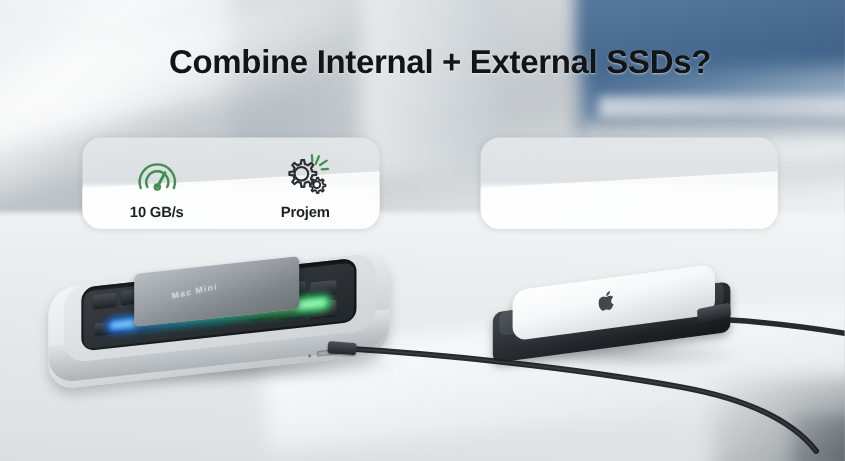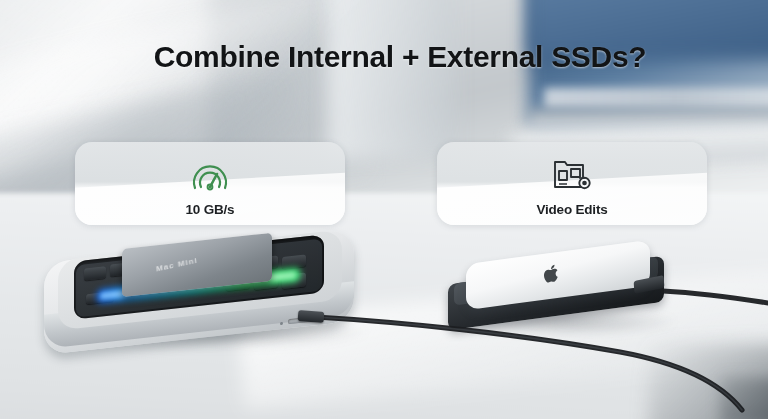--- a/index.html
+++ b/index.html
@@ -49,21 +49,21 @@
     background:linear-gradient(135deg,rgba(120,128,134,.0),rgba(96,104,110,.85));filter:blur(9px);}
   .bg-darkcorner2{position:absolute;right:-2%;bottom:-2%;width:12%;height:12%;
     background:linear-gradient(135deg,rgba(90,98,104,.2),rgba(70,78,84,.9));filter:blur(7px);}
 
   
   .title{position:absolute;left:0;right:0;top:40px;text-align:center;
     font-size:30px;font-weight:bold;color:#121416;letter-spacing:-.3px;
     text-shadow:0 1px 2px rgba(255,255,255,.55);}
 
   
-  .card{position:absolute;top:142px;height:83px;border-radius:17px;overflow:hidden;
+  .card{position:absolute;top:125px;height:83px;border-radius:17px;overflow:hidden;
     background:linear-gradient(180deg,rgba(228,231,233,.93) 0%,rgba(222,226,228,.93) 48%,rgba(247,248,249,.96) 55%,rgba(250,251,251,.97) 100%);
     box-shadow:0 1px 6px rgba(90,100,110,.18);
     display:flex;align-items:stretch;justify-content:space-between;}
   .card::after{content:"";position:absolute;left:-10%;top:46%;width:124%;height:70%;
     background:linear-gradient(174deg,rgba(255,255,255,.92),rgba(255,255,255,.55));
     transform:rotate(-3.2deg);pointer-events:none;}
   .card-left{left:75px;width:270px;}
   .card-right{left:437px;width:270px;}
 
   .cell{position:relative;z-index:2;flex:1;display:flex;flex-direction:column;
@@ -158,42 +158,47 @@
           <path d="M5 30 A16 16 0 1 1 35 30" fill="none" stroke="#3f8f50" stroke-width="2.2" stroke-linecap="round"></path>
           <path d="M11 29 A10 10 0 1 1 29 29" fill="none" stroke="#3f8f50" stroke-width="2.2" stroke-linecap="round"></path>
           <path d="M20 29 L27 16" fill="none" stroke="#3f8f50" stroke-width="2.6" stroke-linecap="round"></path>
           <circle cx="20" cy="29" r="2.4" fill="none" stroke="#3f8f50" stroke-width="2"></circle>
         </svg>
       </span>
       <span class="lbl">10 GB/s</span>
     </div>
 
 
-  </div>
-
-  <div class="card card-right">
-
-
-
     <div class="cell">
       <span class="ico">
-        <svg width="40" height="34" viewBox="0 0 40 34">
-          <g fill="none" stroke="#2b3034" stroke-width="1.9" stroke-linejoin="round">
-            <path d="M3 4 H13 L15 7 H31 V29 H3 Z"></path>
-            <rect x="7" y="13" width="8" height="9"></rect>
-            <rect x="19" y="11" width="9" height="8"></rect>
-            <path d="M7 26 H15" stroke-width="1.7"></path>
-            <circle cx="32.5" cy="25" r="5.2" fill="#f6f7f8"></circle>
-            <path d="M27 20 H33" stroke-width="1.7"></path>
-            <circle cx="32.5" cy="25" r="1.4" fill="#2b3034"></circle>
+        <svg width="42" height="38" viewBox="0 0 42 38">
+          <g fill="none" stroke="#2b3034" stroke-width="2" stroke-linejoin="round">
+            <circle cx="17" cy="19" r="6.2"></circle>
+            <path d="M17 6.5 l2.6 0 .5 3.6 3 1.2 2.9-2.2 1.9 1.9-2.2 2.9 1.2 3 3.6 .5 0 2.6 -3.6 .5 -1.2 3 2.2 2.9 -1.9 1.9 -2.9-2.2 -3 1.2 -.5 3.6 -2.6 0 -.5-3.6 -3-1.2 -2.9 2.2 -1.9-1.9 2.2-2.9 -1.2-3 -3.6-.5 0-2.6 3.6-.5 1.2-3 -2.2-2.9 1.9-1.9 2.9 2.2 3-1.2 z"></path>
+          </g>
+          <g fill="none" stroke="#2b3034" stroke-width="1.7" stroke-linejoin="round">
+            <circle cx="31" cy="29" r="3.1"></circle>
+            <path d="M31 22.5 l1.5 0 .4 2 1.7 .7 1.6-1.2 1.1 1.1 -1.2 1.6 .7 1.7 2 .4 0 1.5 -2 .4 -.7 1.7 1.2 1.6 -1.1 1.1 -1.6-1.2 -1.7 .7 -.4 2 -1.5 0 -.4-2 -1.7-.7 -1.6 1.2 -1.1-1.1 1.2-1.6 -.7-1.7 -2-.4 0-1.5 2-.4 .7-1.7 -1.2-1.6 1.1-1.1 1.6 1.2 1.7-.7 z"></path>
+          </g>
+          <g stroke="#3f8f50" stroke-width="2" stroke-linecap="round">
+            <path d="M30 10 L33 3"></path>
+              <path d="M34 11 L40 7"></path>
+              <path d="M35.5 15 L41.5 14.5"></path>
+            <path d="M27 8 L26.5 2"></path>
           </g>
         </svg>
       </span>
-      <span class="lbl">Video Edits</span>
-    </div>
+      <span class="lbl">Projem</span>
+    </div>
+  </div>
+
+  <div class="card card-right">
+
+
+
   </div>
 
   <div class="dev-left">
     <div class="ml-shadow"></div>
     <div class="ml-body"></div>
     <div class="ml-side"></div>
     <div class="ml-top"></div>
     <div class="ml-cavity"></div>
     <div class="ml-pcb">
       <div class="chipline" style="left:8px;top:4px;width:22px;"></div>

